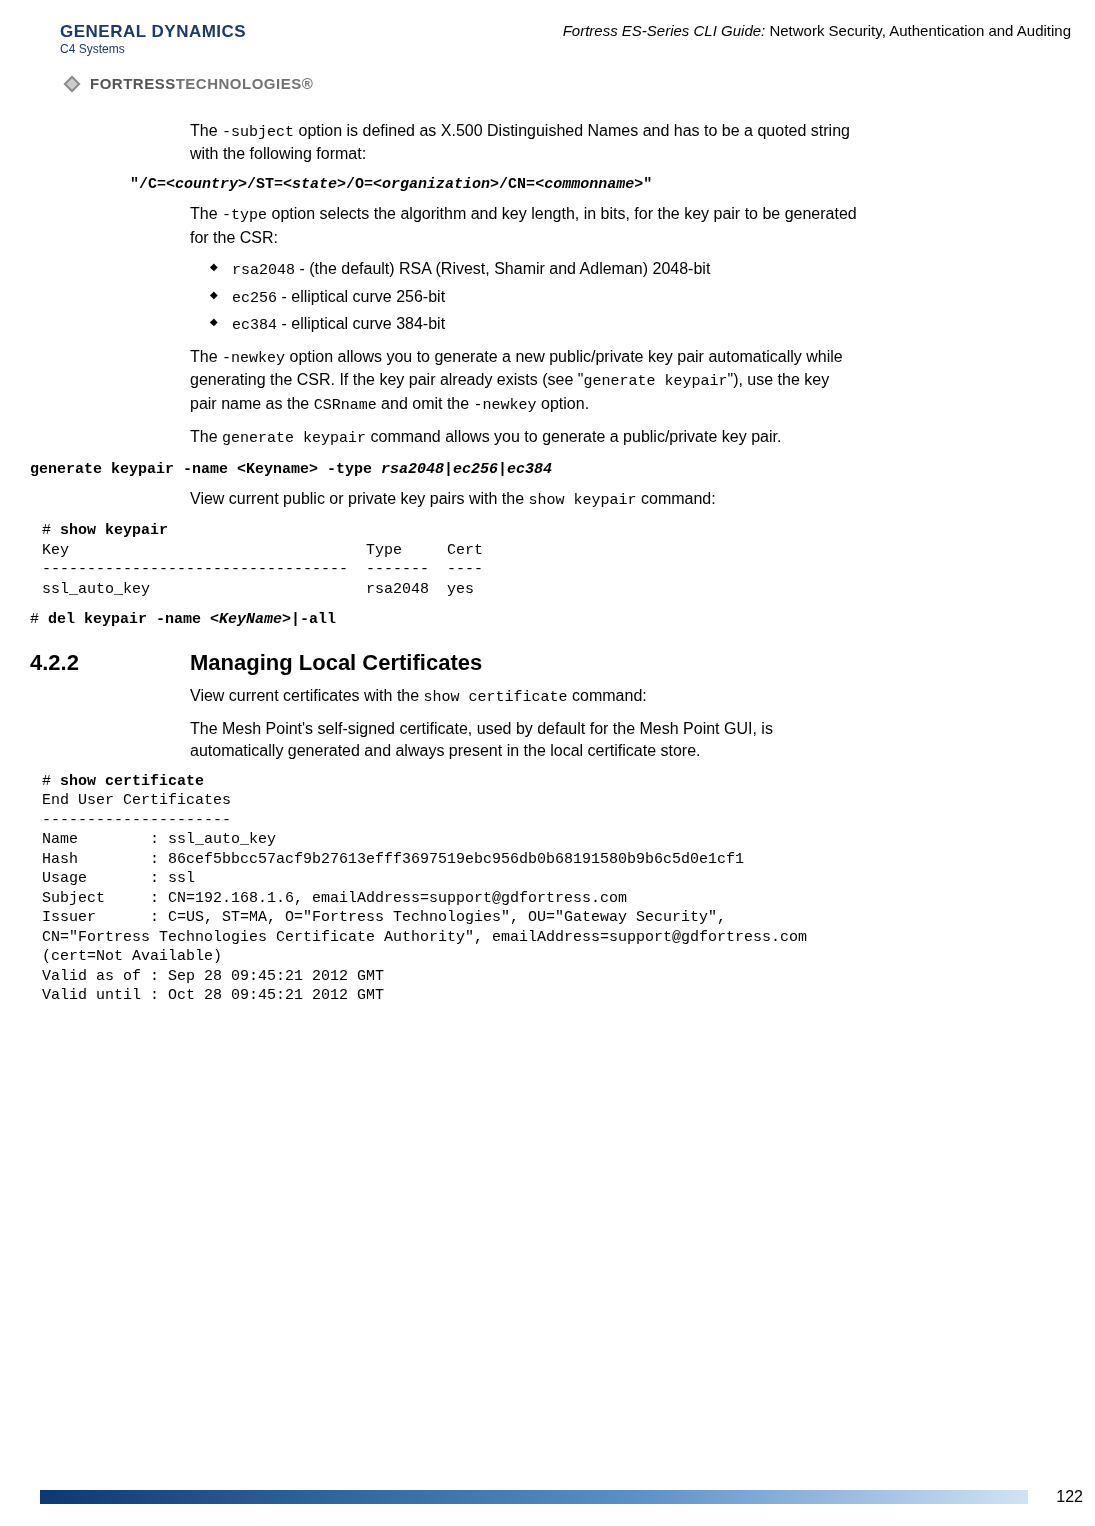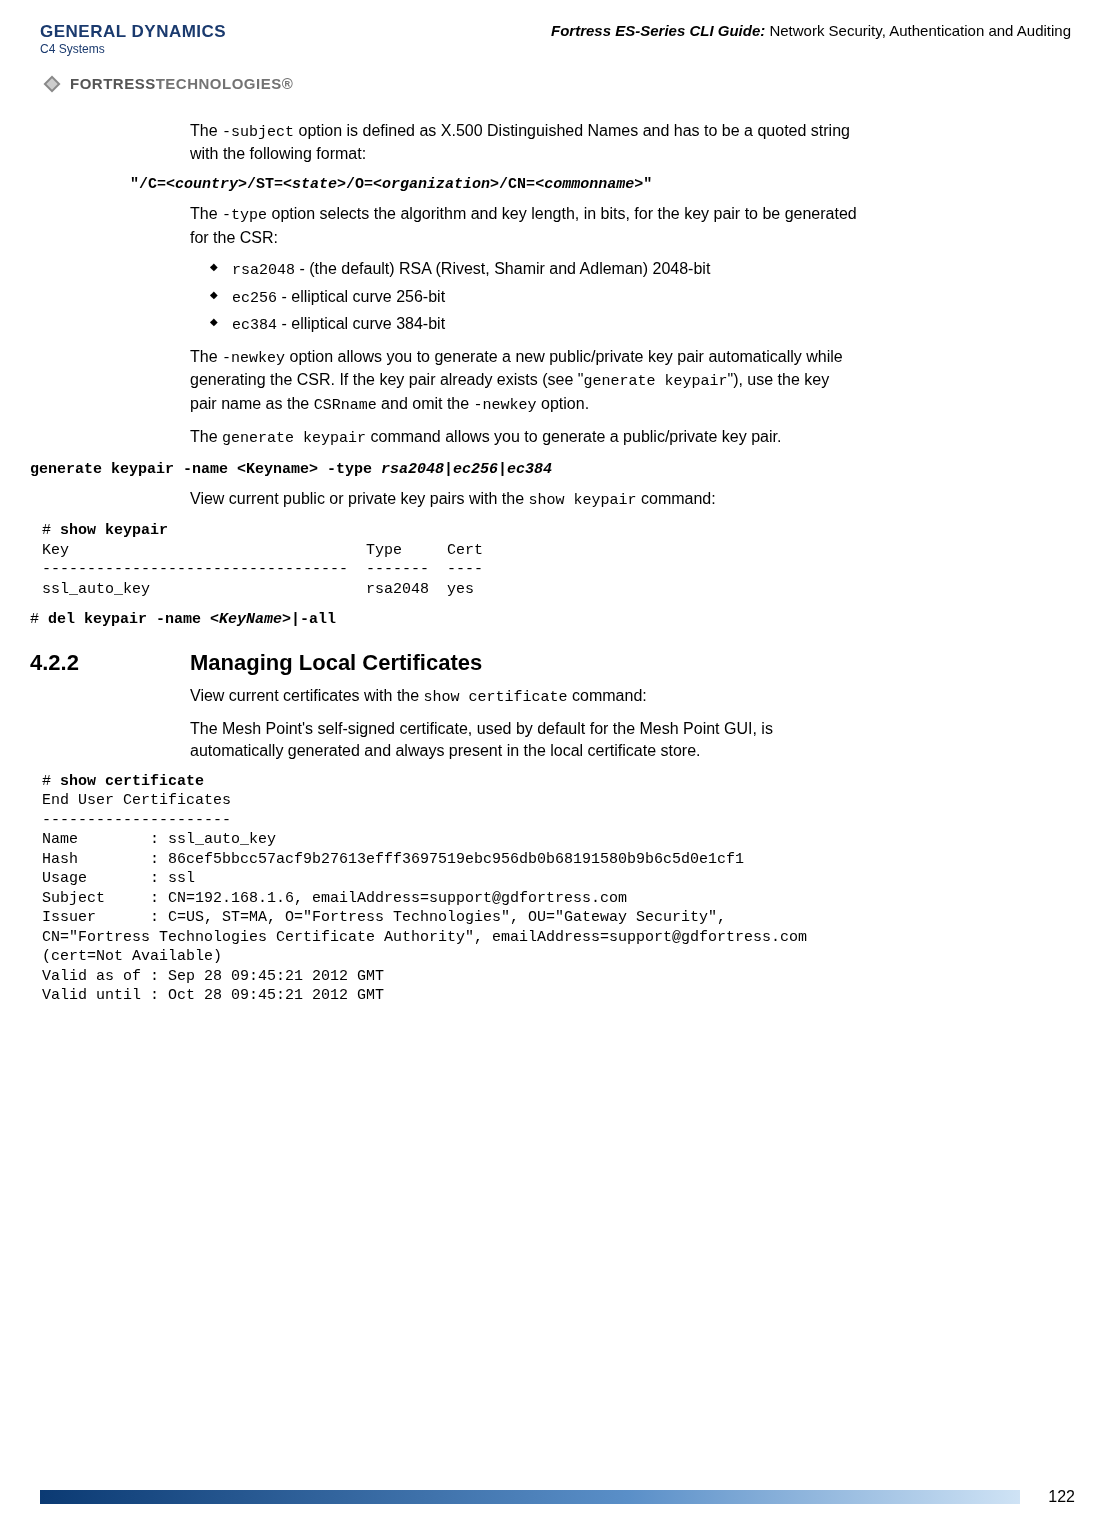--- a/index.html
+++ b/index.html
@@ -10,21 +10,21 @@
       width: 1095px;
       height: 1526px;
       position: relative;
       background: white;
       color: #000;
     }
     .header {
       display: flex;
       justify-content: space-between;
       align-items: flex-start;
-      padding: 20px 20px 10px 40px;
+      padding: 20px 20px 10px 60px;
     }
     .logo-block {
       display: flex;
       flex-direction: column;
       gap: 6px;
     }
     .gd-logo {
       font-family: Arial, sans-serif;
       font-weight: bold;
       font-size: 17px;
@@ -60,21 +60,21 @@
       font-weight: bold;
       color: #737373;
     }
     .header-right {
       text-align: right;
       font-size: 15px;
       padding-right: 4px;
     }
     .header-right .guide-title {
       font-style: italic;
-      font-weight: bold;
+      font-weight: normal;
     }
     .content {
       padding: 0 38px 0 30px;
       margin-top: 14px;
     }
     .body-para {
       margin-left: 160px;
       margin-right: 200px;
       margin-bottom: 10px;
       font-family: Arial, Helvetica, sans-serif;
@@ -146,21 +146,21 @@
     }
     .section-title {
       font-family: Verdana, Arial, sans-serif;
       font-weight: bold;
       font-size: 22px;
     }
     .footer {
       position: absolute;
       bottom: 18px;
       left: 40px;
-      right: 20px;
+      right: 12px;
       display: flex;
       justify-content: space-between;
       align-items: center;
     }
     .footer-bar {
       height: 14px;
       flex: 1;
       background: linear-gradient(to right, #0b3a73, #5a8fc8 60%, #cfe3f5);
       margin-right: 28px;
     }

